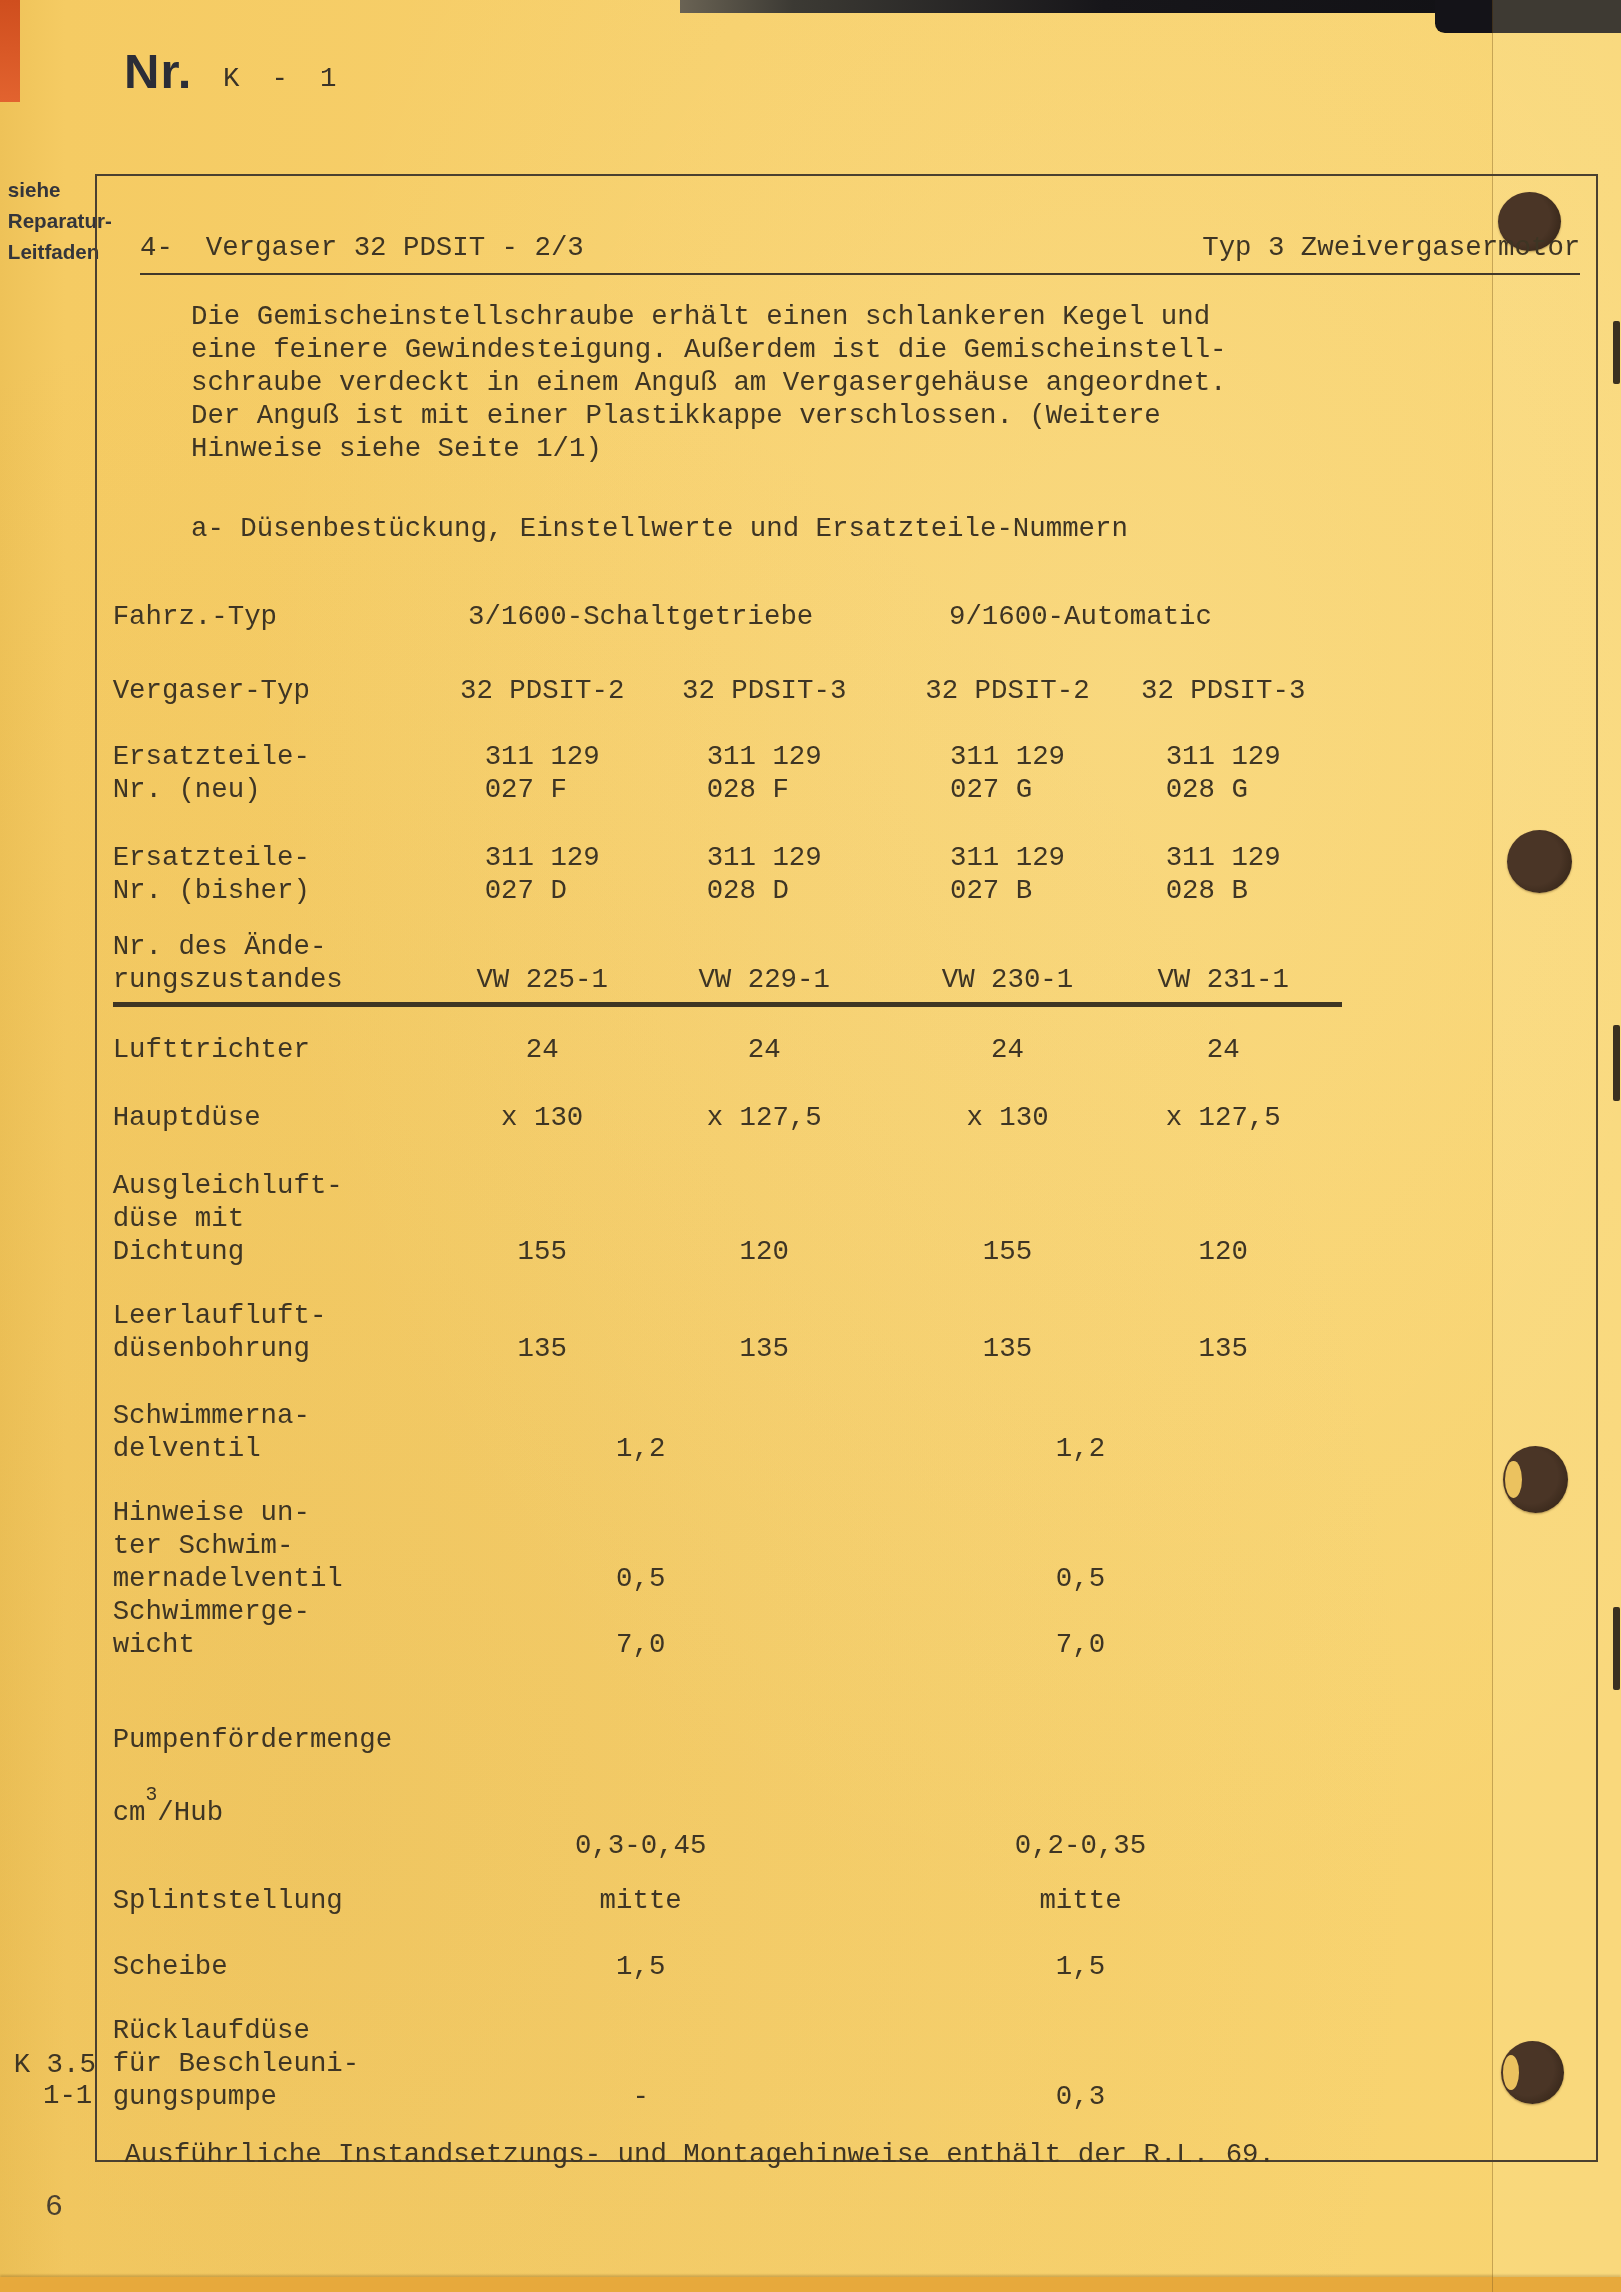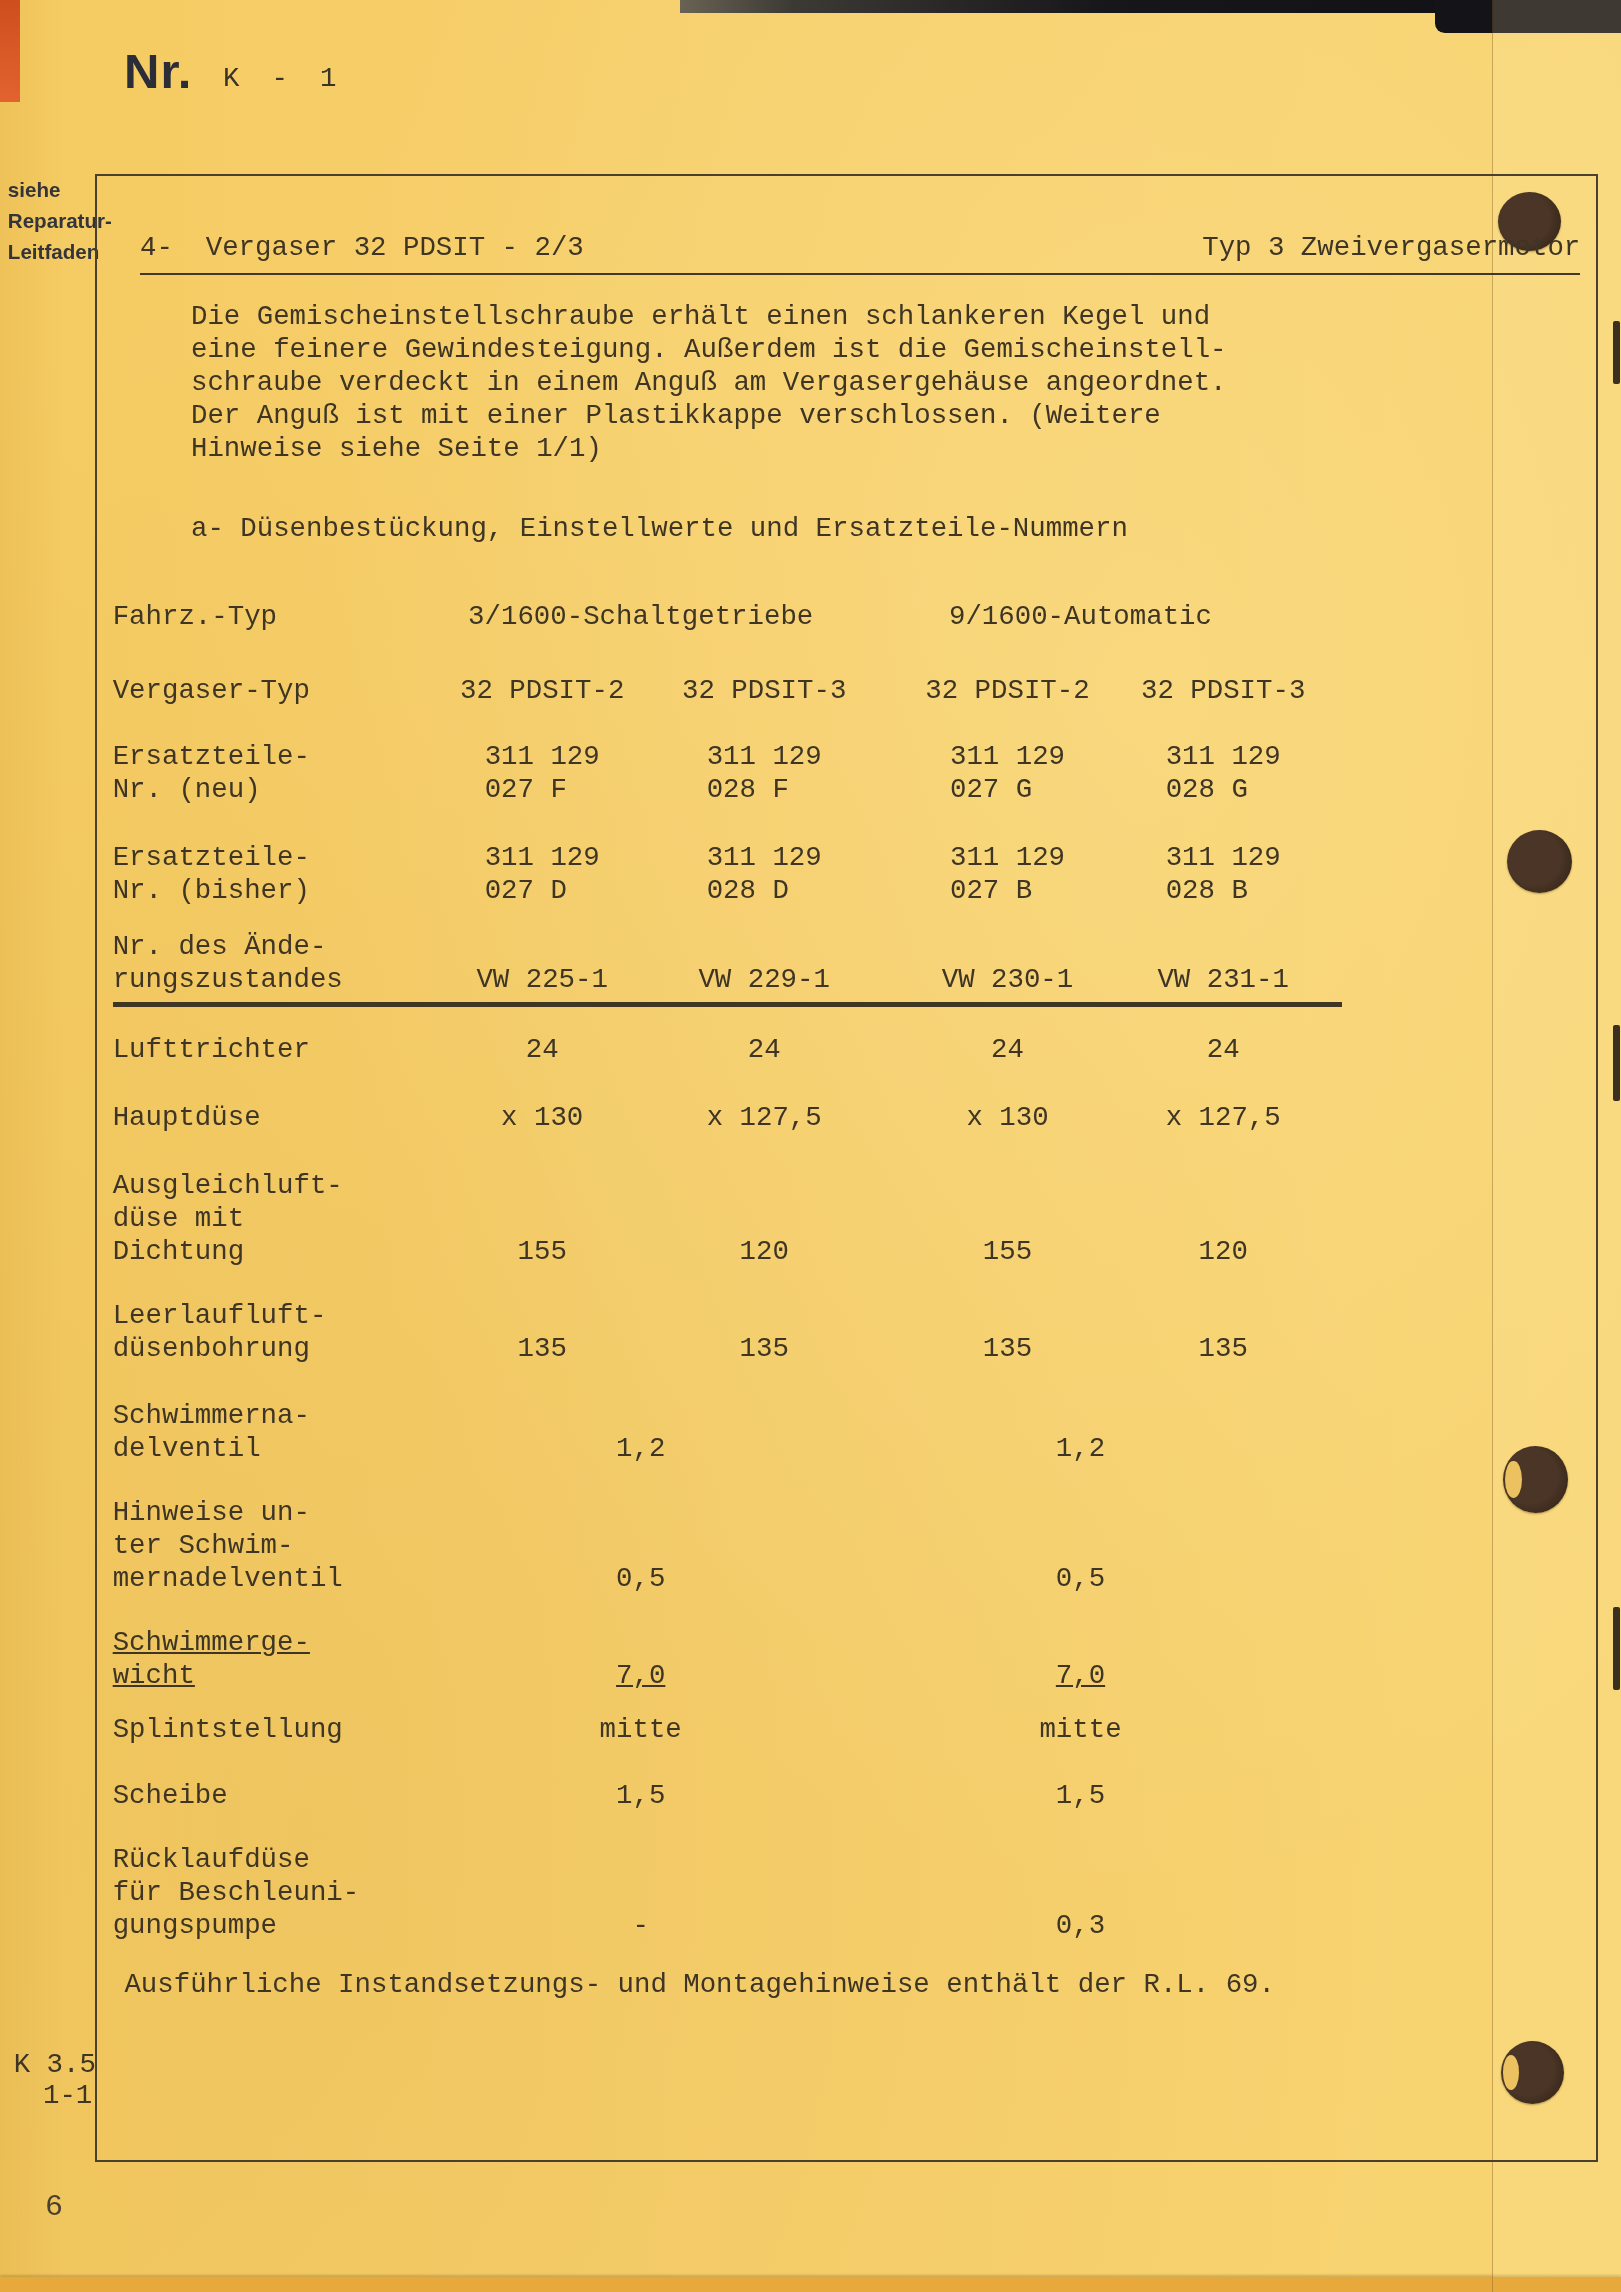--- a/index.html
+++ b/index.html
@@ -65,21 +65,21 @@
   .l2{margin-top:7.8px;}
 
   
   .ref1{position:absolute;left:13.7px;top:2049px;font-size:27.4px;color:#3e3524;}
   .ref2{position:absolute;left:43px;top:2080px;font-size:27.4px;color:#3e3524;}
   .pagenum{position:absolute;left:45px;top:2190px;font-size:30px;color:#4a4030;}
 
   
   .mt-r1{margin-top:0;} .mt-r2{margin-top:41px;} .mt-r3{margin-top:33px;} .mt-r4{margin-top:35px;}
   .mt-r5{margin-top:23.5px;} .mt-r6{margin-top:25.5px;} .mt-r7{margin-top:35px;} .mt-r8{margin-top:35px;}
-  .mt-r9{margin-top:31px;} .mt-r10{margin-top:34px;} .mt-r11{margin-top:31px;} .mt-r12{margin-top:31px;text-decoration:underline;}
+  .mt-r9{margin-top:31px;} .mt-r10{margin-top:34px;} .mt-r11{margin-top:31px;} .mt-r12{}
   .mt-r13{margin-top:29px;} .mt-r14{margin-top:21.6px;} .mt-r15{margin-top:33px;} .mt-r16{margin-top:31px;}
 </style>
 </head>
 <body>
 
 <div class="top-bar"></div>
 <div class="top-corner"></div>
 <div class="left-red"></div>
 <div class="bottom-strip"></div>
 <div class="right-strip"></div>
@@ -221,20 +221,28 @@
       <div class="s34">0,5</div>
     </div>
 
     <div class="trow mt-r12">
       <div class="tlabel">Schwimmerge-
 wicht</div>
       <div class="s12">7,0</div>
       <div class="s34">7,0</div>
     </div>
 
+    <div class="trow mt-r13">
+      <div class="tlabel">
+        <div>Pumpenfördermenge</div>
+        <div class="l2"><span>cm</span><sup class="tw">3</sup><span>/Hub</span></div>
+      </div>
+      <div class="s12">0,3-0,45</div>
+      <div class="s34">0,2-0,35</div>
+    </div>
 
     <div class="trow mt-r14">
       <div class="tlabel">Splintstellung</div>
       <div class="s12">mitte</div>
       <div class="s34">mitte</div>
     </div>
 
     <div class="trow mt-r15">
       <div class="tlabel">Scheibe</div>
       <div class="s12">1,5</div>

